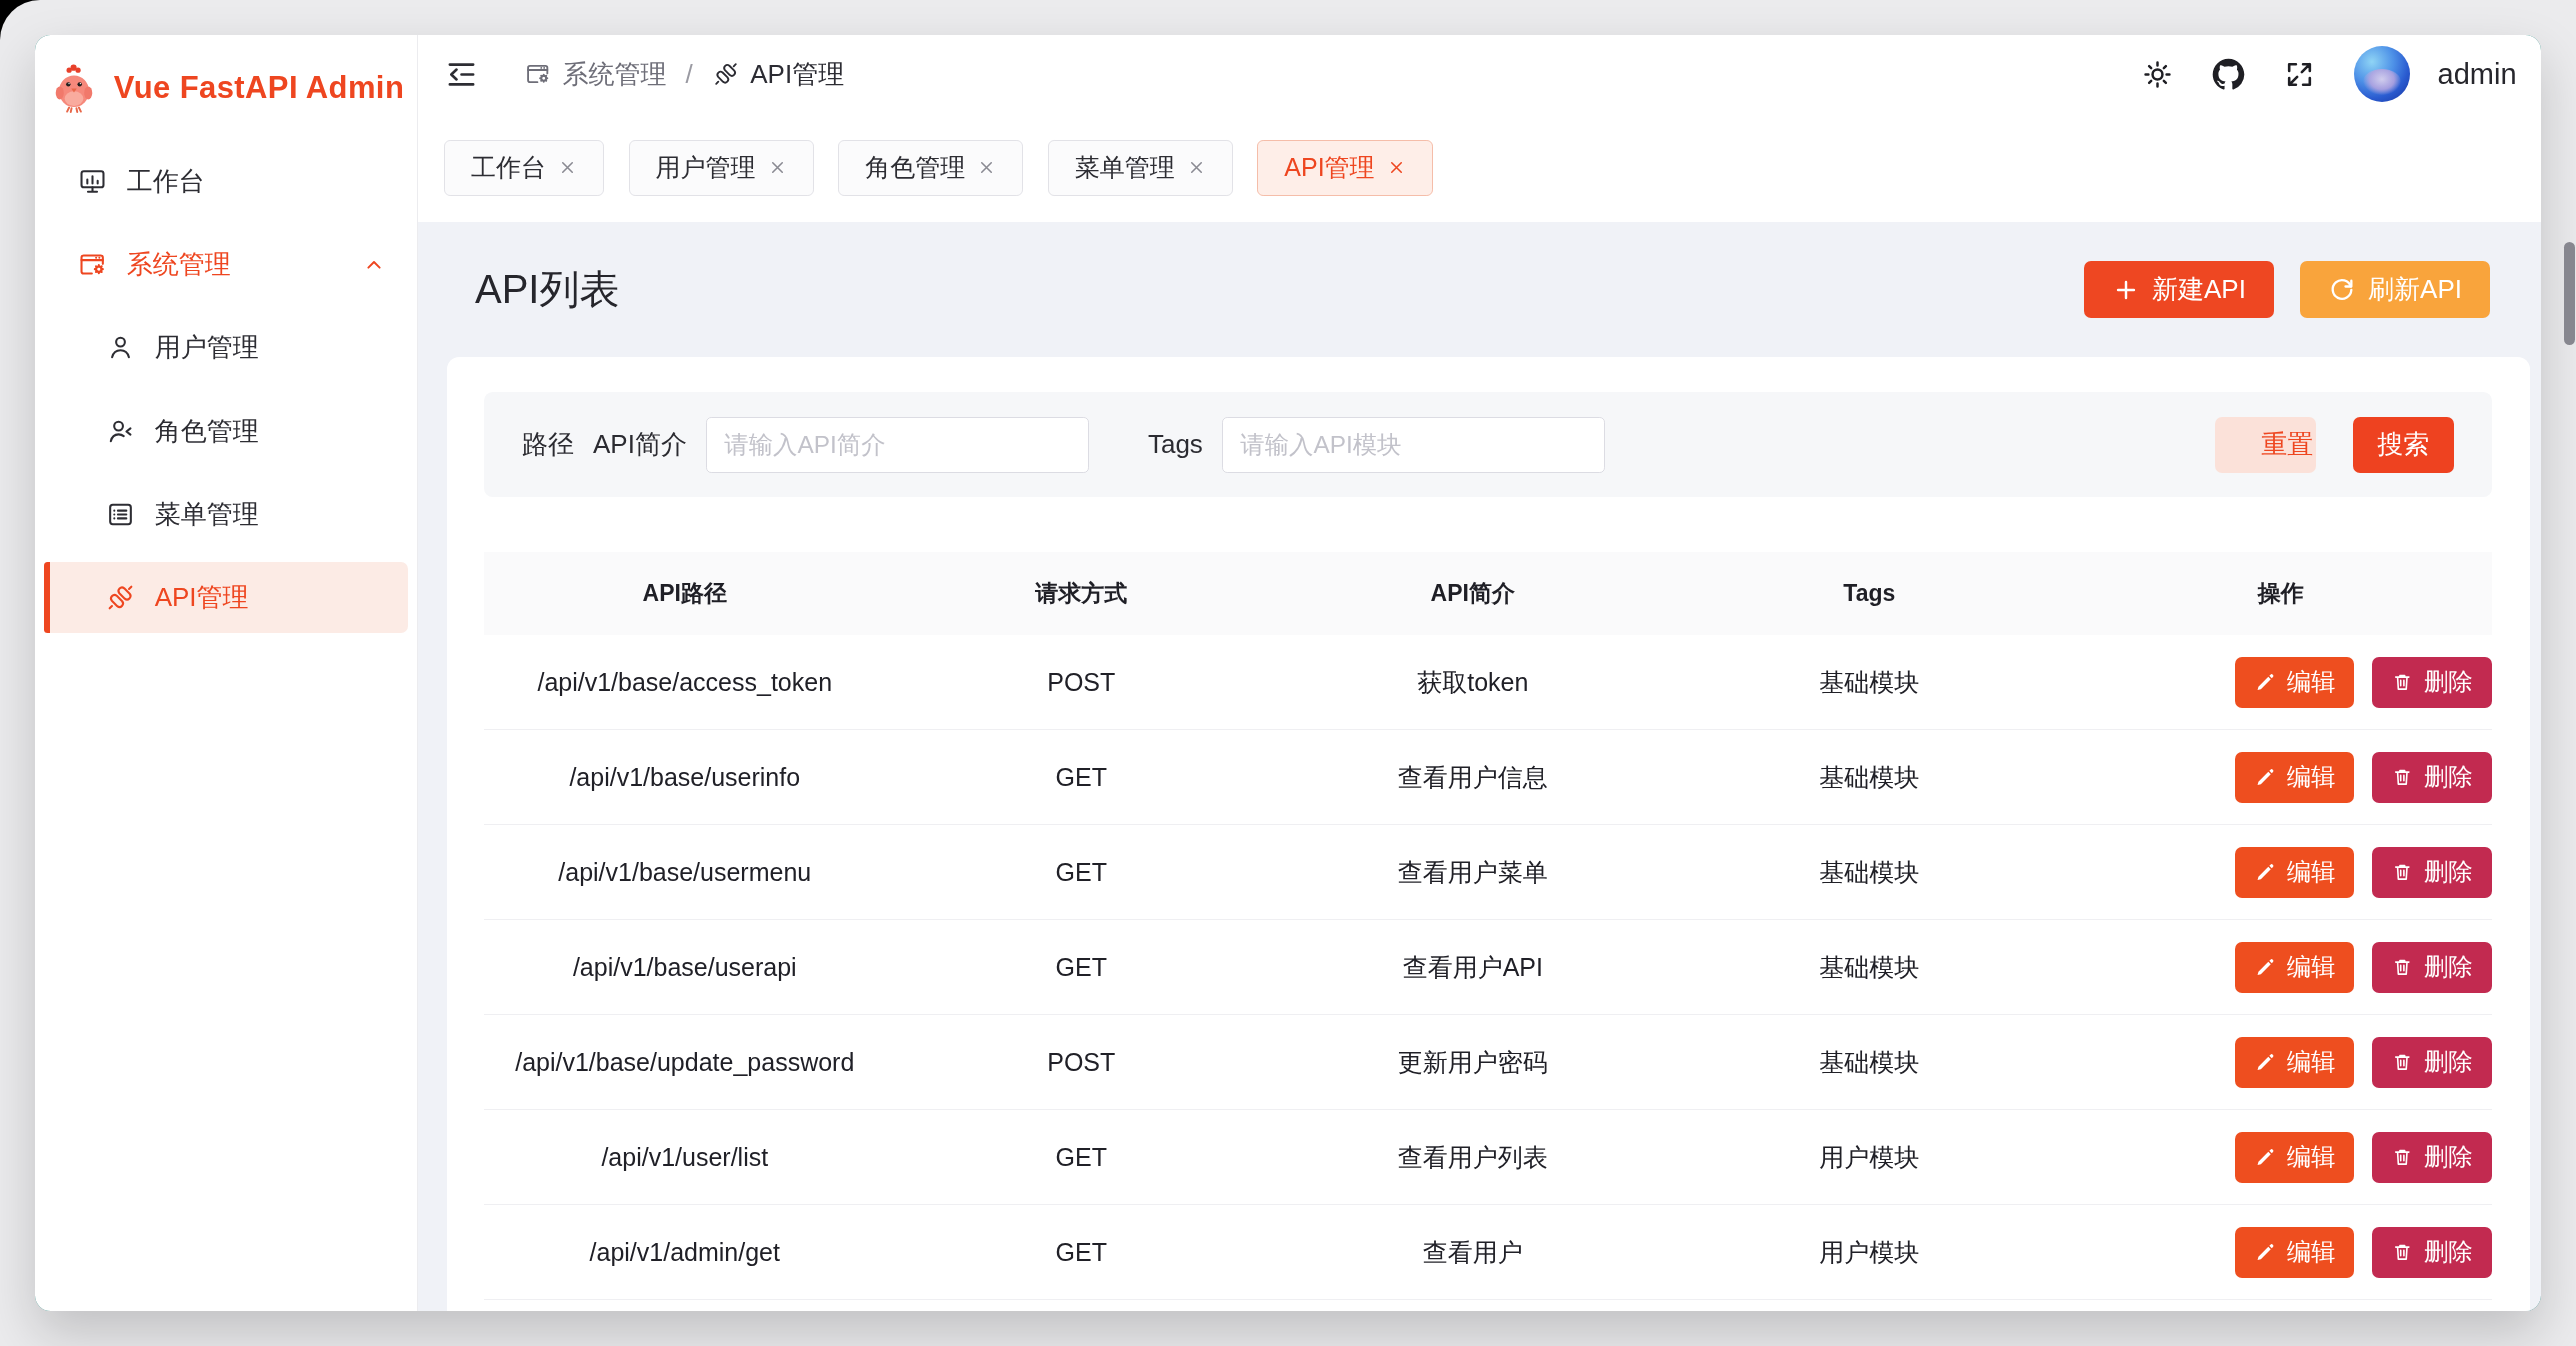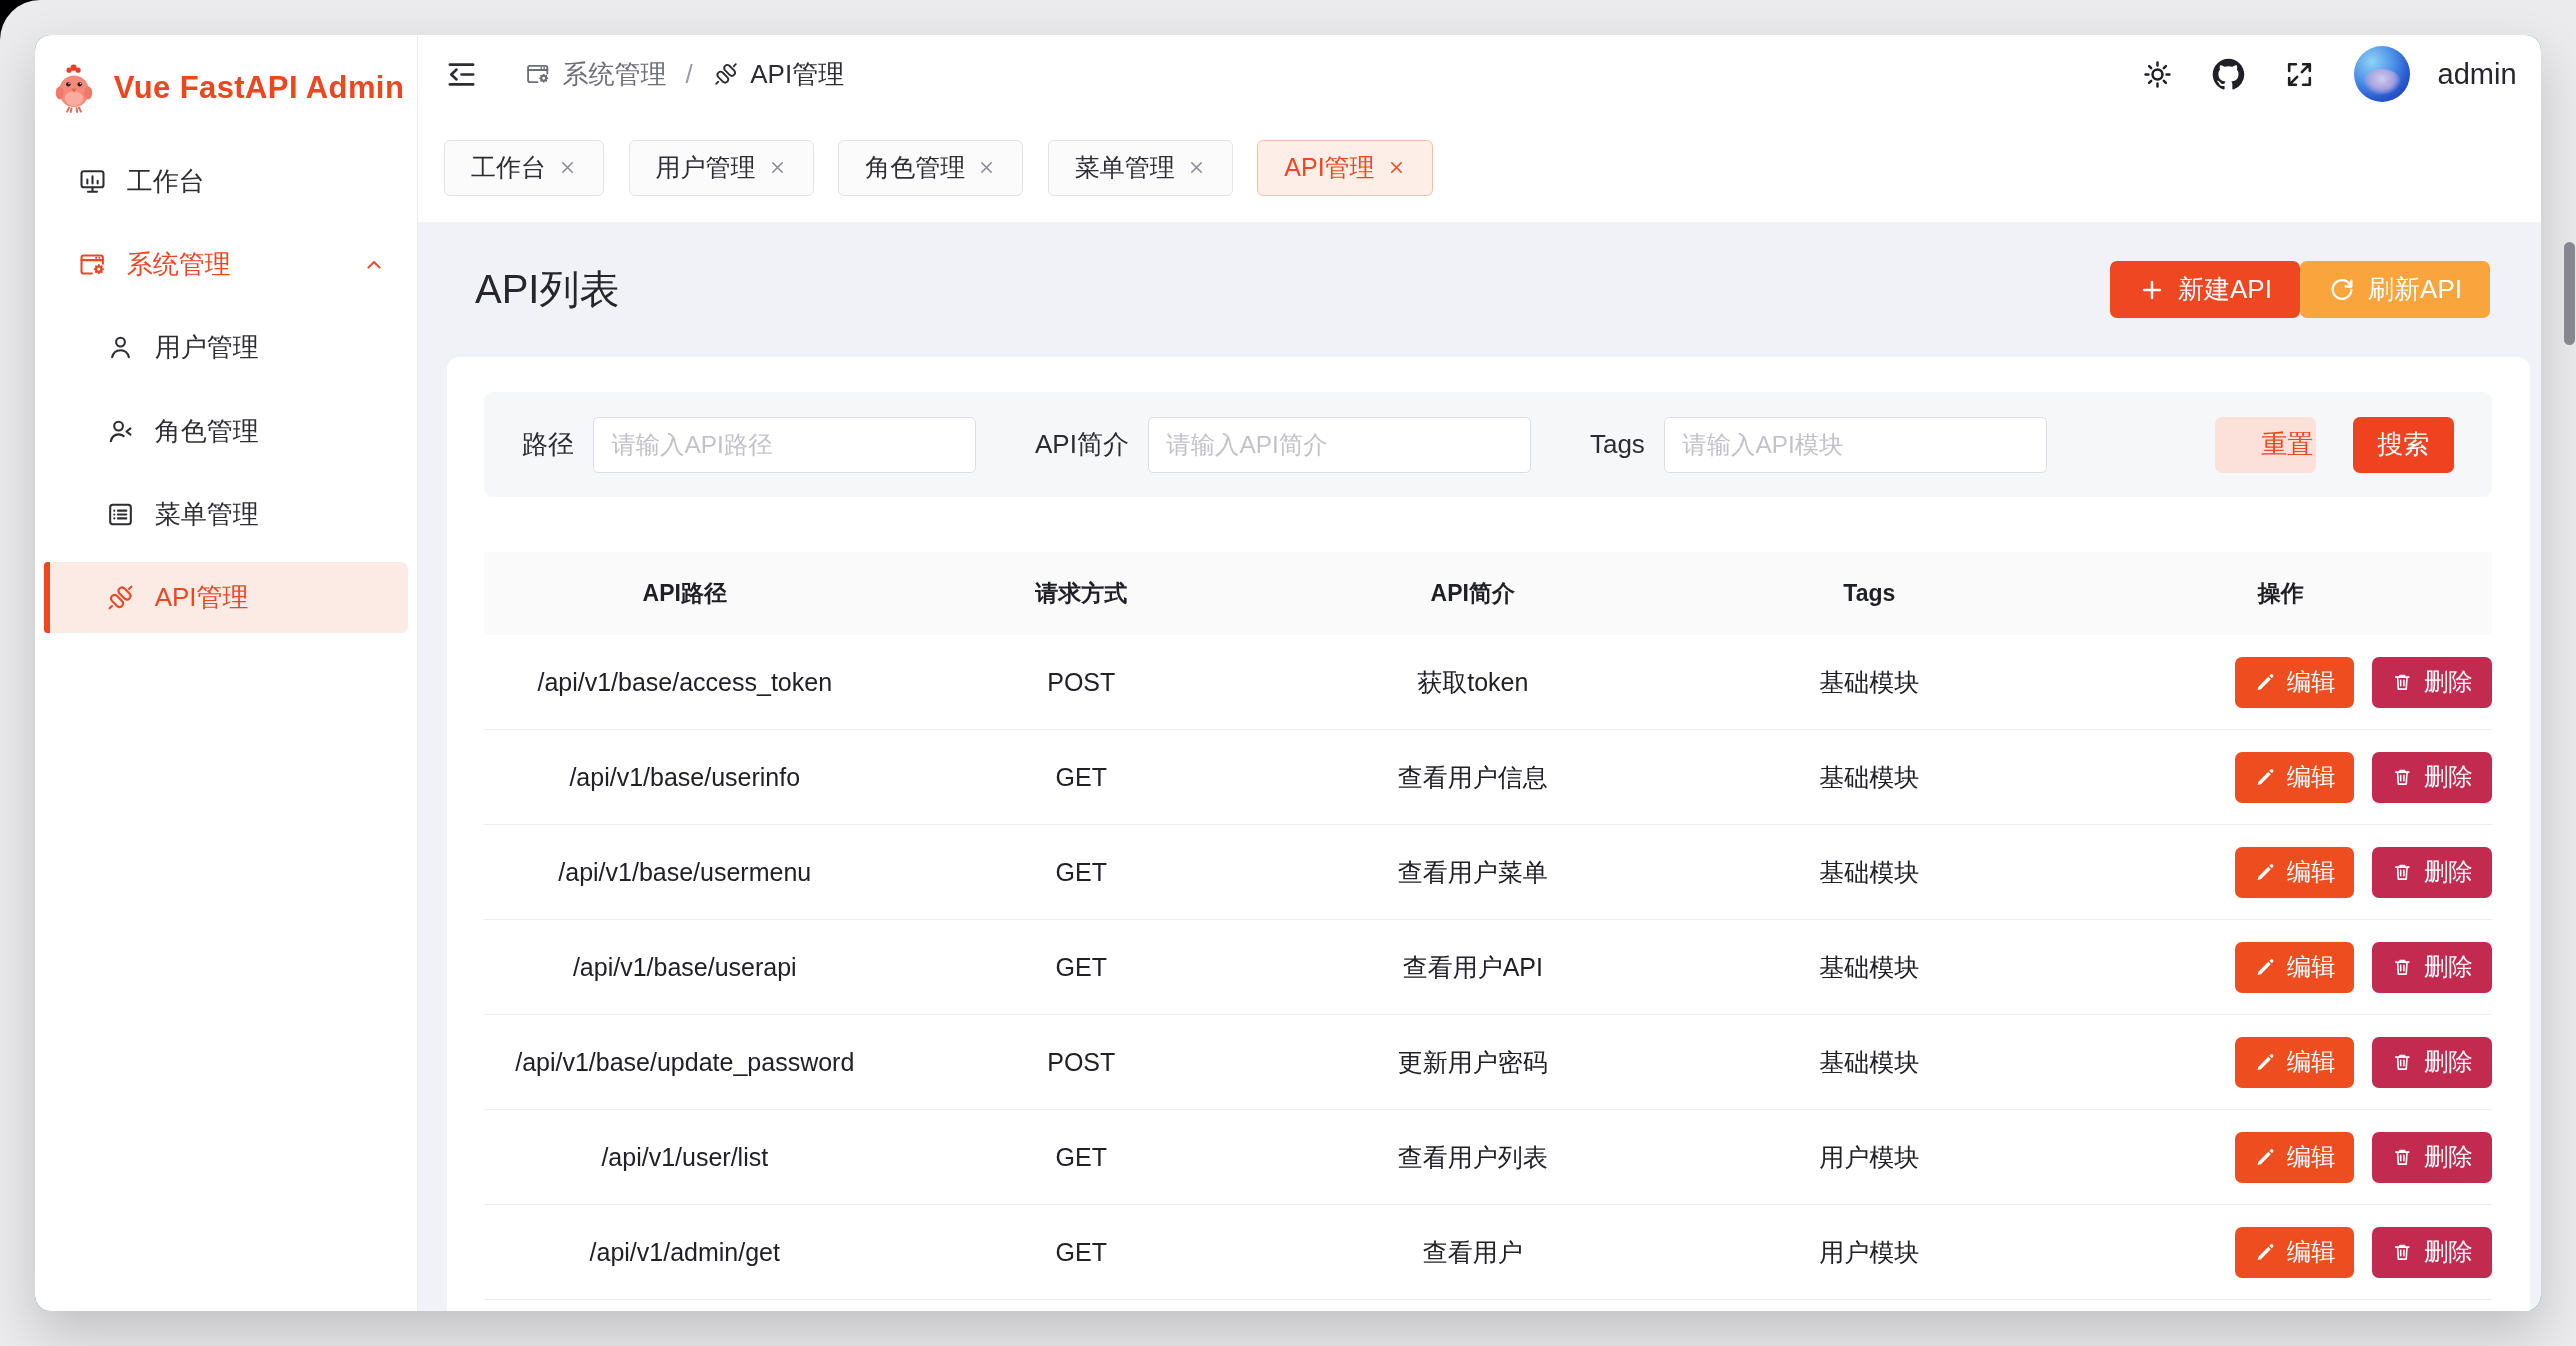--- a/index.html
+++ b/index.html
@@ -53,21 +53,21 @@
          background:#fbfbfc; border-radius:6.1px; font-size:25px; color:#2d2d33; cursor:pointer; white-space:nowrap; }
   .tab svg { width:19px; height:19px; color:#8a8a92; }
   .tab.active { background:#feeee8; border-color:#f5bda9; color:#ee4620; }
   .tab.active svg { color:#ee4620; }
 
   
   .content { flex:1; background:#f0f2f7; display:flex; flex-direction:column; min-height:0; }
   .page-head { height:135px; flex:0 0 135px; display:flex; align-items:center; justify-content:space-between;
                padding:0 51px 0 57px; }
   .page-title { font-size:40px; font-weight:500; color:#26262c; }
-  .head-btns { display:flex; }
+  .head-btns { display:flex; gap:26px; }
   .btn { height:57px; border:none; border-radius:7px; display:flex; align-items:center; gap:12.2px; padding:0 28px;
          font-size:26px; color:#fff; cursor:pointer; font-family:inherit; }
   .btn svg { width:28px; height:28px; }
   .btn-create { background:#ee4722; }
   .btn-refresh { background:#f9a43c; }
 
   .card { flex:1; margin:0 11.3px 0 29px; background:#fff; border-radius:12.2px 12.2px 0 0; padding:35px 38px 0 37px; overflow:hidden; }
 
   .filterbar { height:105px; background:#f6f7f9; border-radius:8.7px; display:flex; align-items:center; padding:0 38px; }
   .f-label { font-size:26px; color:#2b2b31; margin-right:19px; white-space:nowrap; }
@@ -284,21 +284,20 @@
               <path d="M19.6 9A8 8 0 1 0 20 12"></path>
             </svg>
             <span>刷新API</span>
           </button>
         </div>
       </div>
 
       <div class="card">
         <div class="filterbar">
           <span class="f-label">路径</span>
-          <input class="f-input" placeholder="请输入API路径" style="">
           <span class="f-label">API简介</span>
           <input class="f-input" placeholder="请输入API简介" style="">
           <span class="f-label">Tags</span>
           <input class="f-input" placeholder="请输入API模块" style="">
           <div class="filter-btns">
             <button class="btn-reset">重置</button>
             <button class="btn-search">搜索</button>
           </div>
         </div>
 

